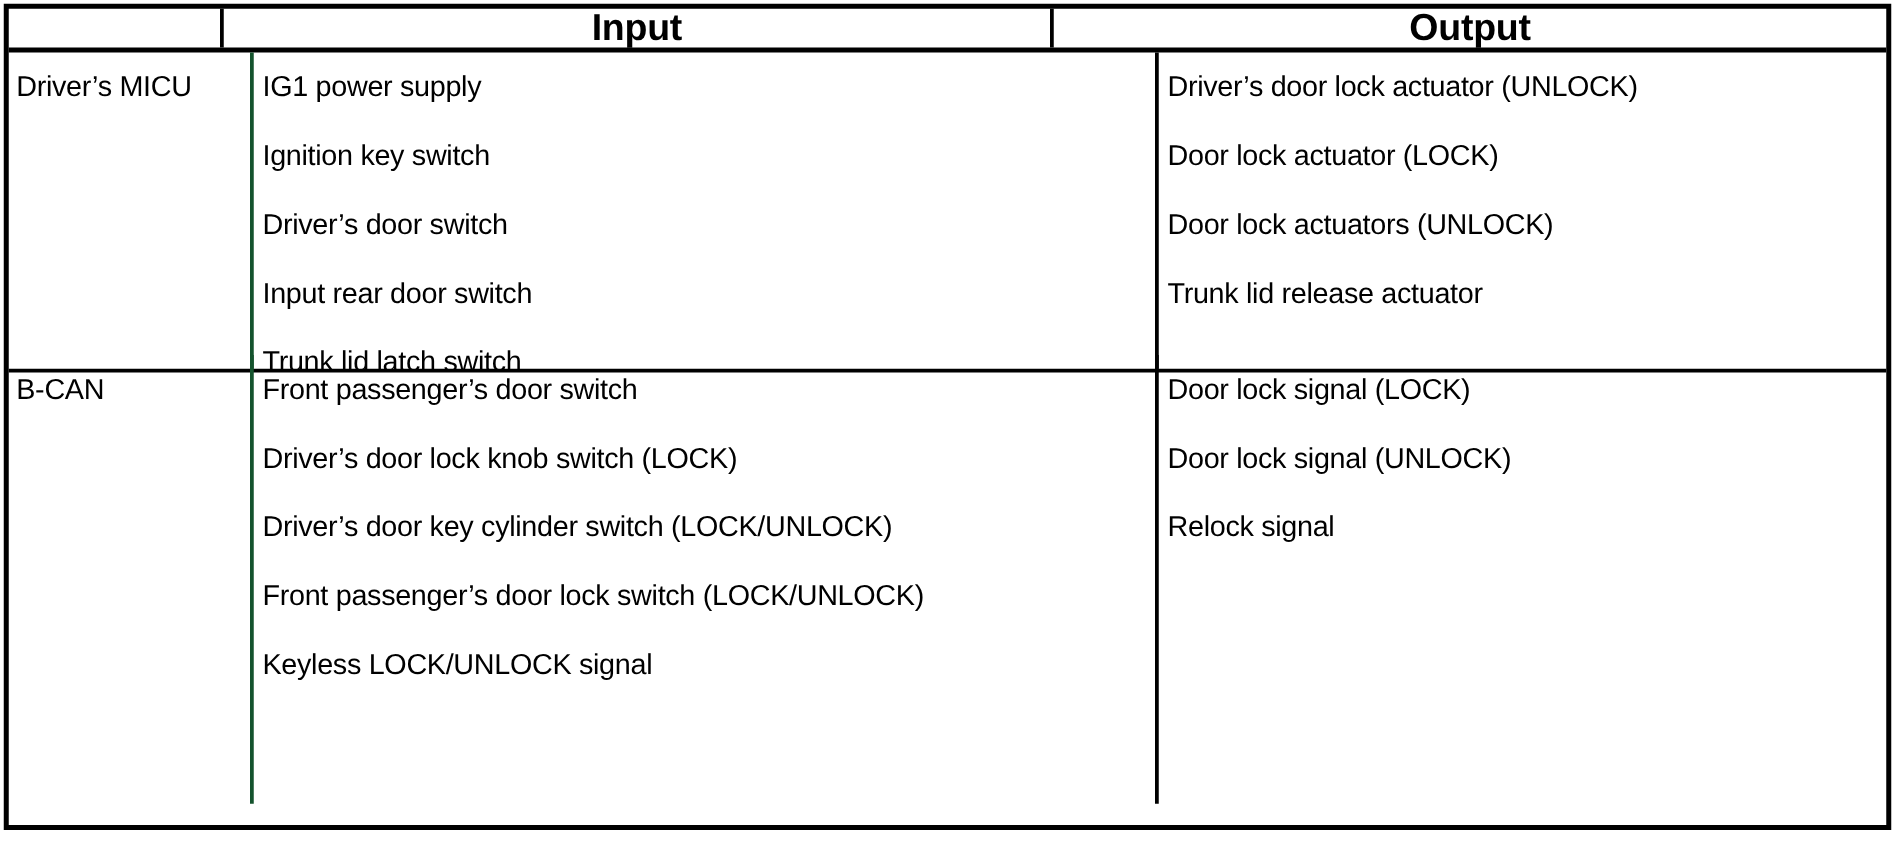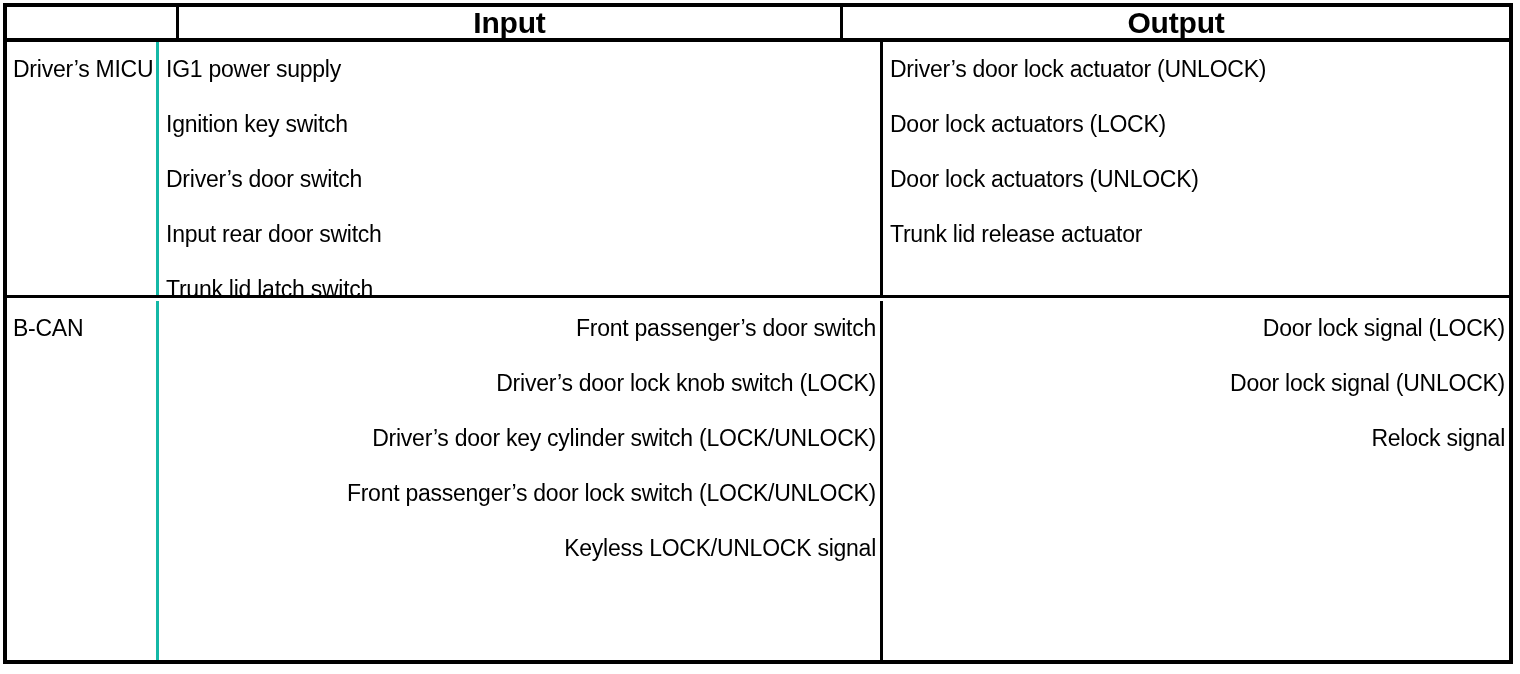--- a/index.html
+++ b/index.html
@@ -52,27 +52,27 @@
 
   
   .section {
     position: absolute;
     left: 0;
     right: 0;
     display: flex;
     box-sizing: border-box;
   }
   .section--micu  { top: 35px;  height: 256px; border-bottom: 3px solid #000000; }
-  .section--bcan  { top: 294px; height: 359px; text-align: right; }
+  .section--bcan  { top: 277px; height: 359px; }
 
   .col {
     box-sizing: border-box;
     position: relative;
   }
-  .col-system { width: 152px; border-right: 3px solid #14b8a6; }
+  .col-system { width: 196px; border-right: 3px solid #14532d; }
   .col-input  { width: 724px; border-right: 3px solid #000000; }
   .col-output { flex: 1 1 auto; }
 
   .cell-list {
     position: absolute;
     left: 7px;
     right: 4px;
     top: 0;
   }
   .cell-item {
@@ -112,21 +112,21 @@
         <div class="cell-item">IG1 power supply</div>
         <div class="cell-item">Ignition key switch</div>
         <div class="cell-item">Driver’s door switch</div>
         <div class="cell-item">Input rear door switch</div>
         <div class="cell-item">Trunk lid latch switch</div>
       </div>
     </div>
     <div class="col col-output">
       <div class="cell-list">
         <div class="cell-item">Driver’s door lock actuator (UNLOCK)</div>
-        <div class="cell-item">Door lock actuators (LOCK)</div>
+        <div class="cell-item">Door lock actuator (LOCK)</div>
         <div class="cell-item">Door lock actuators (UNLOCK)</div>
         <div class="cell-item">Trunk lid release actuator</div>
       </div>
     </div>
   </div>
 
   <div class="section section--bcan">
     <div class="col col-system">
       <div class="system-label">B-CAN</div>
     </div>

